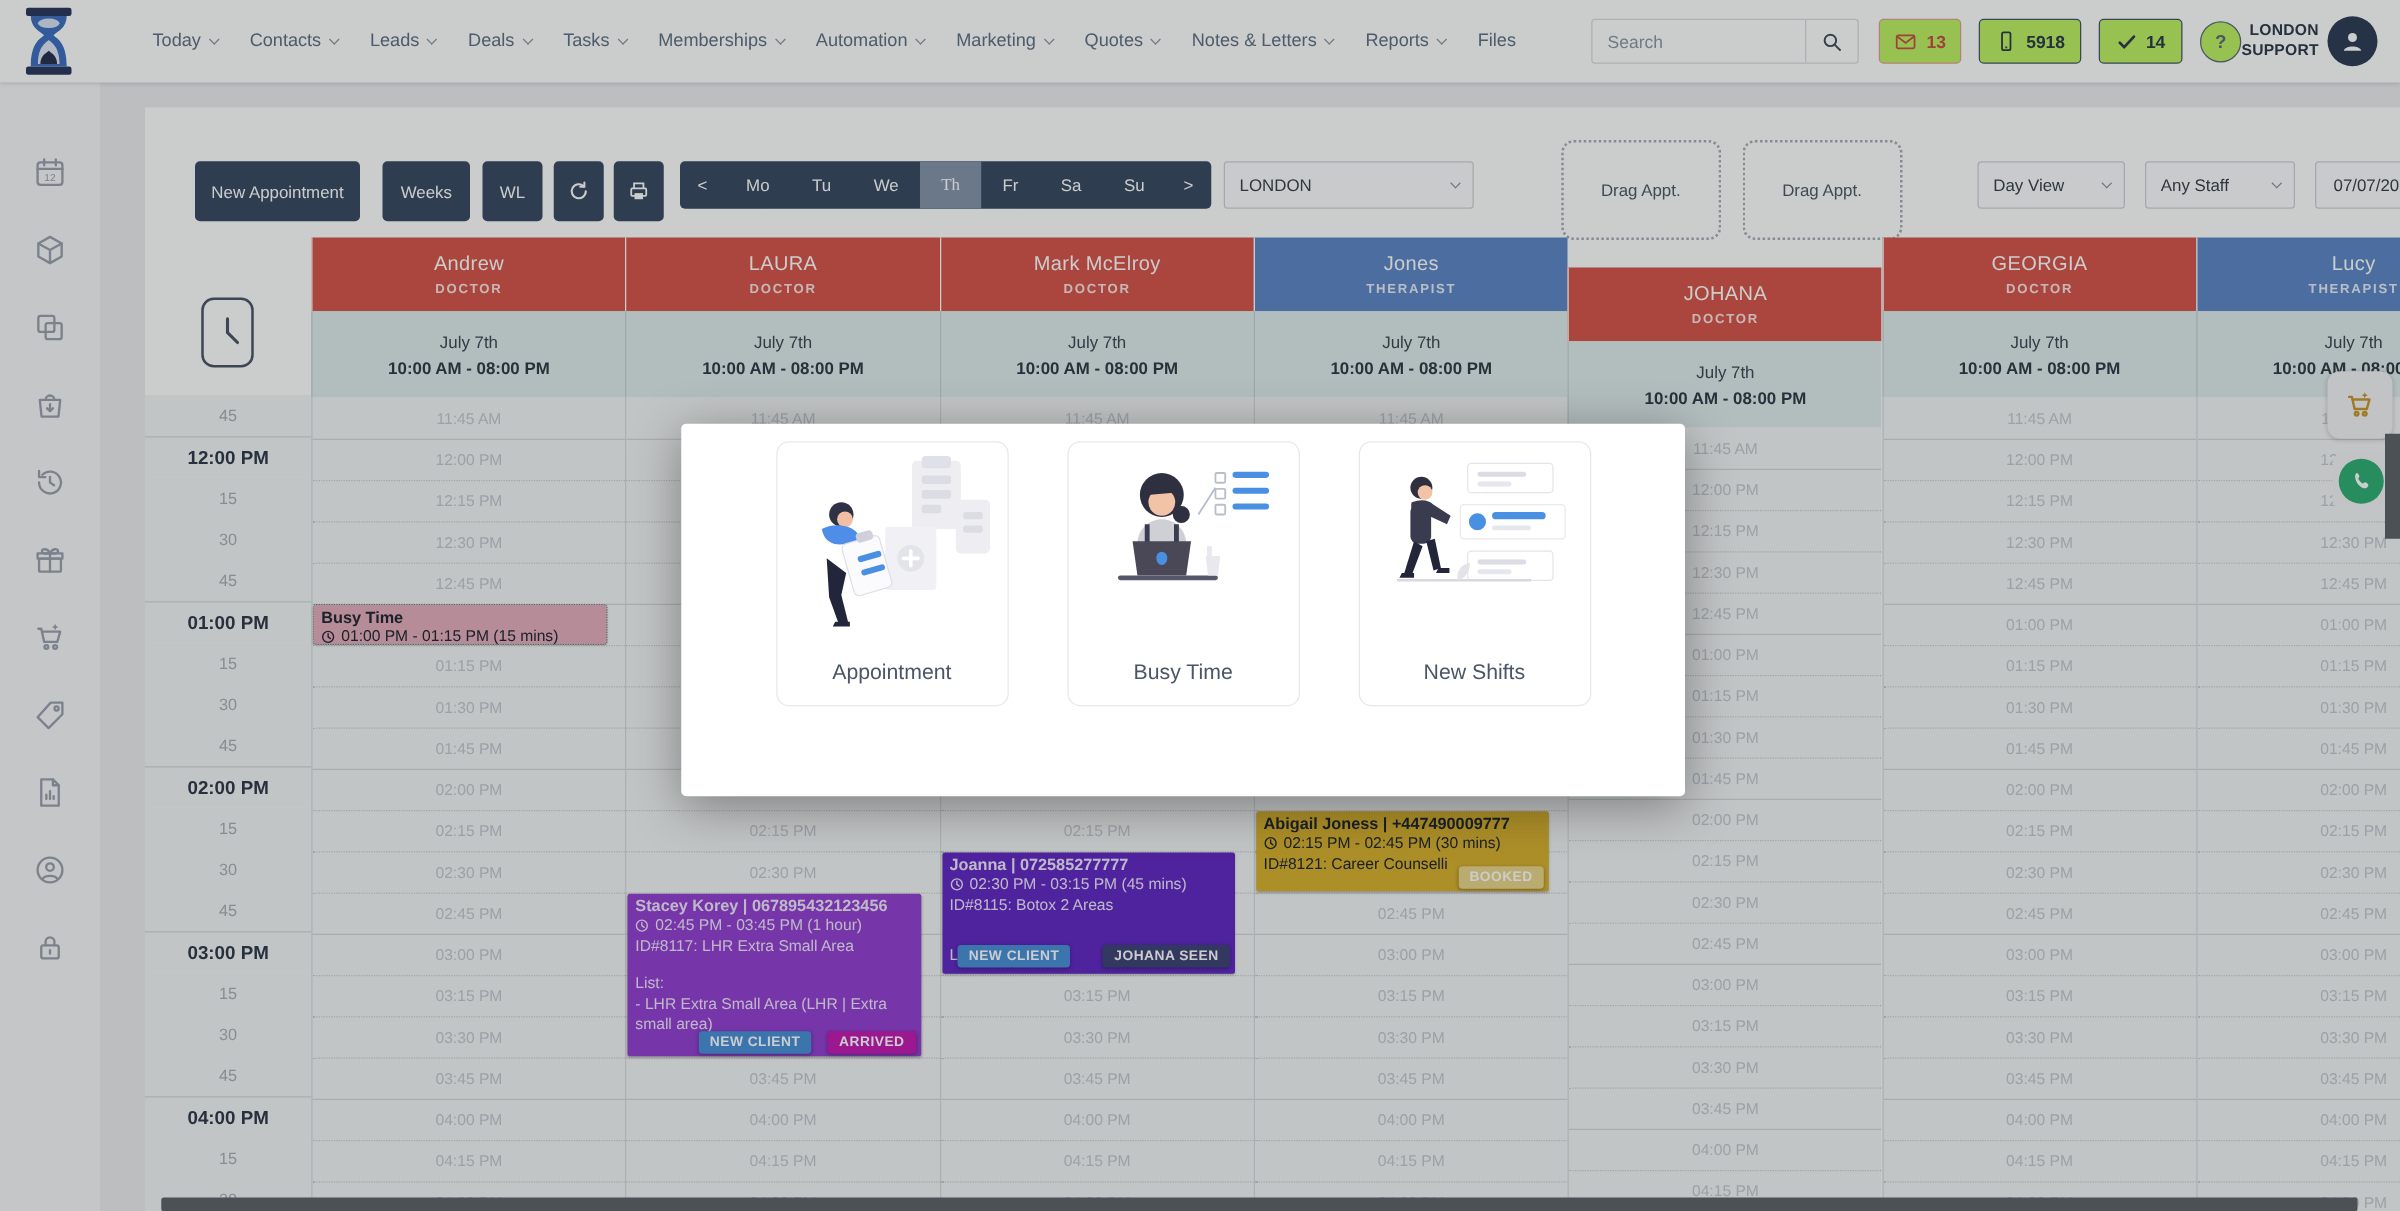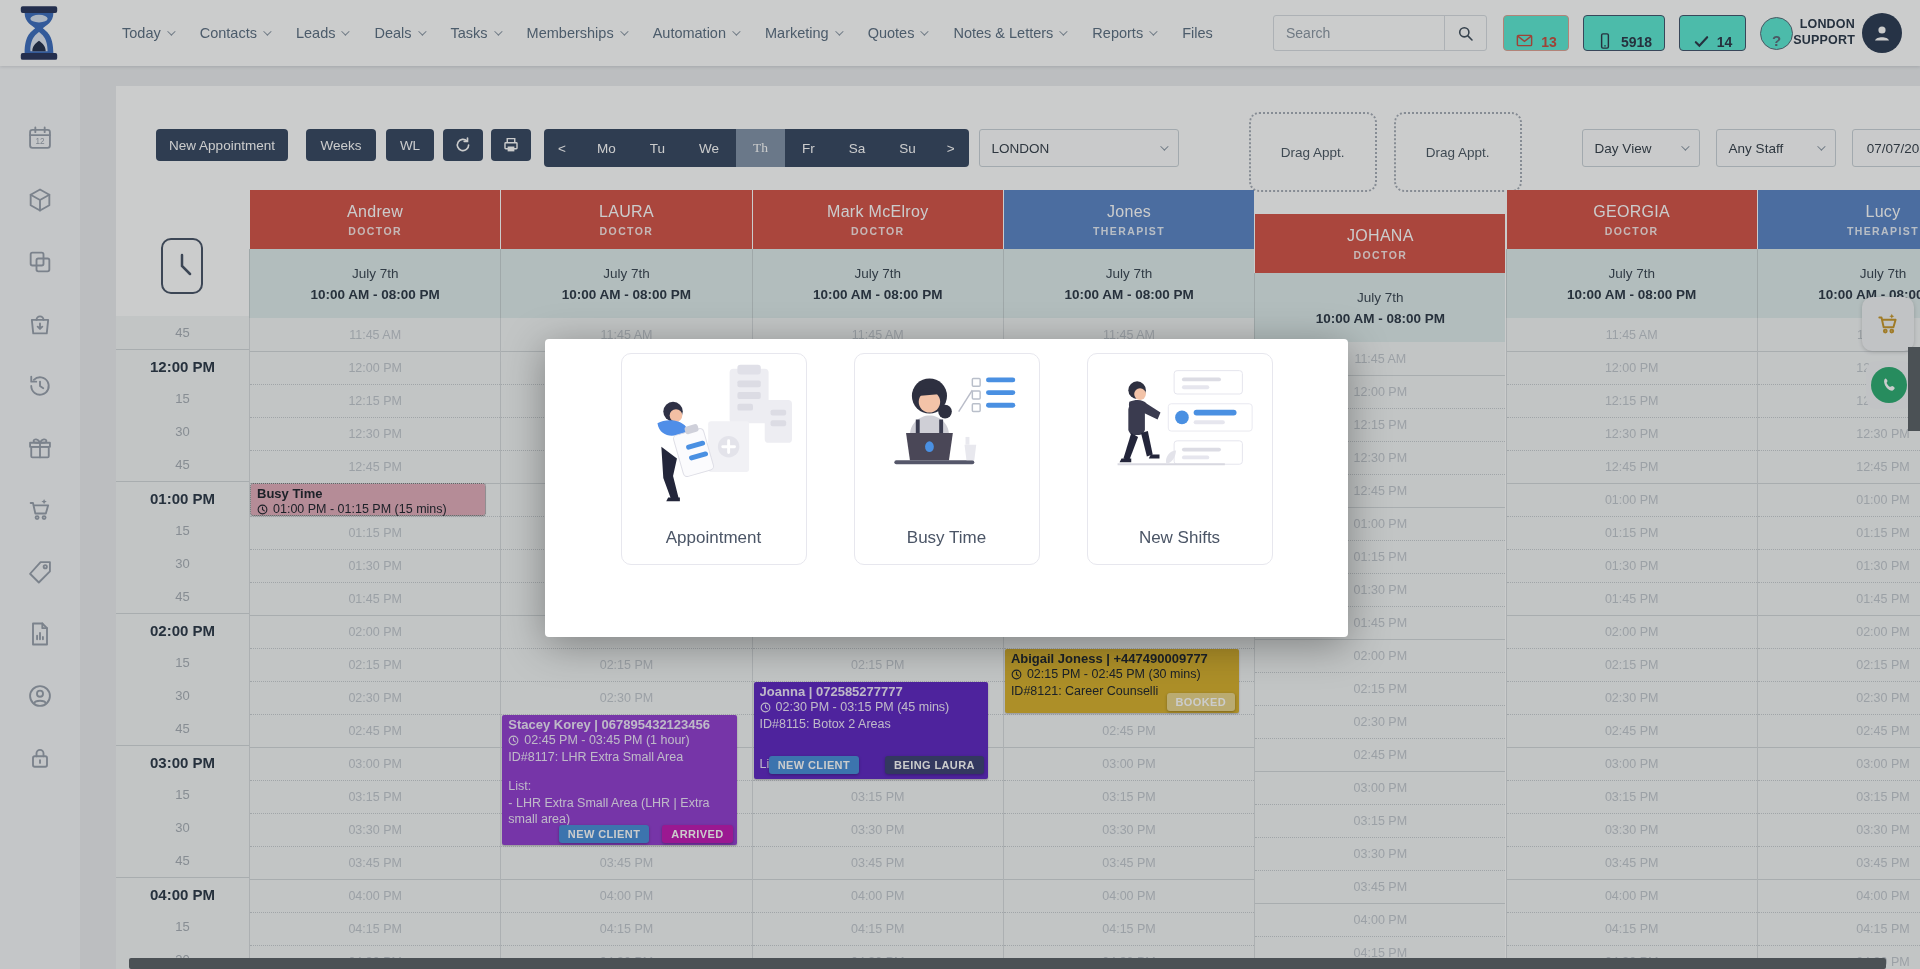--- a/index.html
+++ b/index.html
@@ -12,43 +12,43 @@
   .logo{position:absolute;left:16px;top:5px;width:46px;height:56px;}
   .nav-menu{position:absolute;left:122px;top:0;height:66px;display:flex;align-items:center;gap:27px;}
   .nav-item{display:flex;align-items:center;gap:6px;font-size:14.5px;color:#5f7184;cursor:pointer;white-space:nowrap;}
   .chev{width:6px;height:6px;border-right:1.5px solid #8a97a5;border-bottom:1.5px solid #8a97a5;
         transform:rotate(45deg) translateY(-2px);flex:0 0 auto;}
   .search-box{position:absolute;left:1273px;top:15px;width:214px;height:36px;border:1px solid #d9dde2;
               border-radius:3px;background:#fff;display:flex;}
   .search-input{flex:1;border:0;outline:0;padding:0 12px;font-size:14px;color:#333;background:transparent;min-width:0;}
   .search-input::placeholder{color:#8d98a4;}
   .search-btn{width:42px;border-left:1px solid #d9dde2;display:flex;align-items:center;justify-content:center;color:#42505e;cursor:pointer;}
-  .pill{position:absolute;top:15px;height:36px;border-radius:4px;display:flex;align-items:flex-end;justify-content:center;
-        gap:7px;font-size:14px;font-weight:700;cursor:pointer;background:#5eead4;}
+  .pill{position:absolute;top:15px;height:36px;border-radius:4px;display:flex;align-items:center;justify-content:center;
+        gap:7px;font-size:14px;font-weight:700;cursor:pointer;background:#bef264;}
   #pill-mail{left:1503px;width:66px;border:1px solid #e0a395;color:#c75143;}
   #pill-phone{left:1583px;width:82px;border:1px solid #45566d;color:#2e3b4c;}
   #pill-check{left:1679px;width:67px;border:1px solid #45566d;color:#2e3b4c;}
   #pill-help{left:1760px;top:17px;width:33px;height:33px;border-radius:50%;border:1.6px solid #5d6c7b;color:#5d6c7b;font-weight:700;font-size:15px;}
   .account{position:absolute;left:1793px;top:16px;width:62px;text-align:right;font-size:12.5px;font-weight:700;
            color:#2e3b4c;line-height:16px;letter-spacing:.2px;}
   .avatar{position:absolute;left:1862px;top:13px;width:40px;height:40px;border-radius:50%;background:#2e3d55;
           display:flex;align-items:center;justify-content:center;cursor:pointer;}
 
   
   .sidebar{position:absolute;top:66px;left:0;width:80px;height:903px;background:#f7f8fa;
            display:flex;flex-direction:column;align-items:center;padding-top:58px;gap:34px;}
   .side-btn{width:28px;height:28px;color:#9aa2ae;cursor:pointer;flex:0 0 auto;}
   .side-btn svg{width:28px;height:28px;display:block;}
 
   
   .card{position:absolute;left:116px;top:86px;width:1890px;height:883px;background:#fff;overflow:hidden;}
 
   .toolbar{position:absolute;top:26px;left:0;width:100%;height:88px;display:flex;align-items:flex-start;padding-left:40px;}
   .tb{margin-top:17px;flex:0 0 auto;}
-  .btn-dark{height:32px;background:#3a4a64;color:#fff;border-radius:4px;font-size:13.5px;font-weight:500;
+  .btn-dark{height:48px;background:#3a4a64;color:#fff;border-radius:4px;font-size:13.5px;font-weight:500;
             display:flex;align-items:center;justify-content:center;padding:0 16px;cursor:pointer;white-space:nowrap;}
   .icon-btn{width:40px;padding:0;}
   .daystrip{height:38px;background:#3a4a64;border-radius:4px;display:flex;align-items:center;color:#fff;font-size:13.5px;overflow:hidden;}
   .daycell{padding:0 17px;height:38px;display:flex;align-items:center;cursor:pointer;}
   .daycell.arrow{padding:0 14px;}
   .daycell.active{background:#8595ab;font-family:Liberation Serif, serif;}
   .select{height:38px;border:1px solid #ccd3d9;border-radius:3px;background:#fdfdfe;display:flex;align-items:center;
           justify-content:space-between;padding:0 12px;font-size:13.5px;color:#39434e;cursor:pointer;}
   .datebox{height:38px;border:1px solid #ccd3d9;border-radius:3px;background:#fdfdfe;display:flex;align-items:center;
            justify-content:center;font-size:13.5px;color:#39434e;cursor:pointer;}
@@ -506,21 +506,21 @@
               <svg width="11" height="11" viewBox="0 0 24 24" style="flex:0 0 auto">
                 <circle cx="12" cy="12" r="9.5" fill="none" stroke="#efe7fa" stroke-width="2.4"></circle>
                 <path d="M12 6.5V12l4 3" fill="none" stroke="#efe7fa" stroke-width="2.4" stroke-linecap="round"></path>
               </svg>
               <span>02:30 PM - 03:15 PM (45 mins)</span>
             </div>
             <div class="ln">ID#8115: Botox 2 Areas</div>
             <div class="ln" style="position: absolute; left: 6px; bottom: 7px;">List:</div>
             <div class="badges" style="right: 4px; bottom: 5px; gap: 26px;">
               <div class="badge" style="background: rgb(74, 144, 217);">NEW CLIENT</div>
-              <div class="badge" style="background: rgb(63, 68, 119);">BEING LAURA</div>
+              <div class="badge" style="background: rgb(63, 68, 119);">JOHANA SEEN</div>
             </div>
           </div>
         </div>
       </div>
       <div class="col" style="left: 886.9px; width: 251.3px;">
         <div class="col-head" style="background: rgb(93, 135, 200);">
           <div class="col-name">Jones</div>
           <div class="col-role">THERAPIST</div>
         </div>
         <div class="col-sub">

